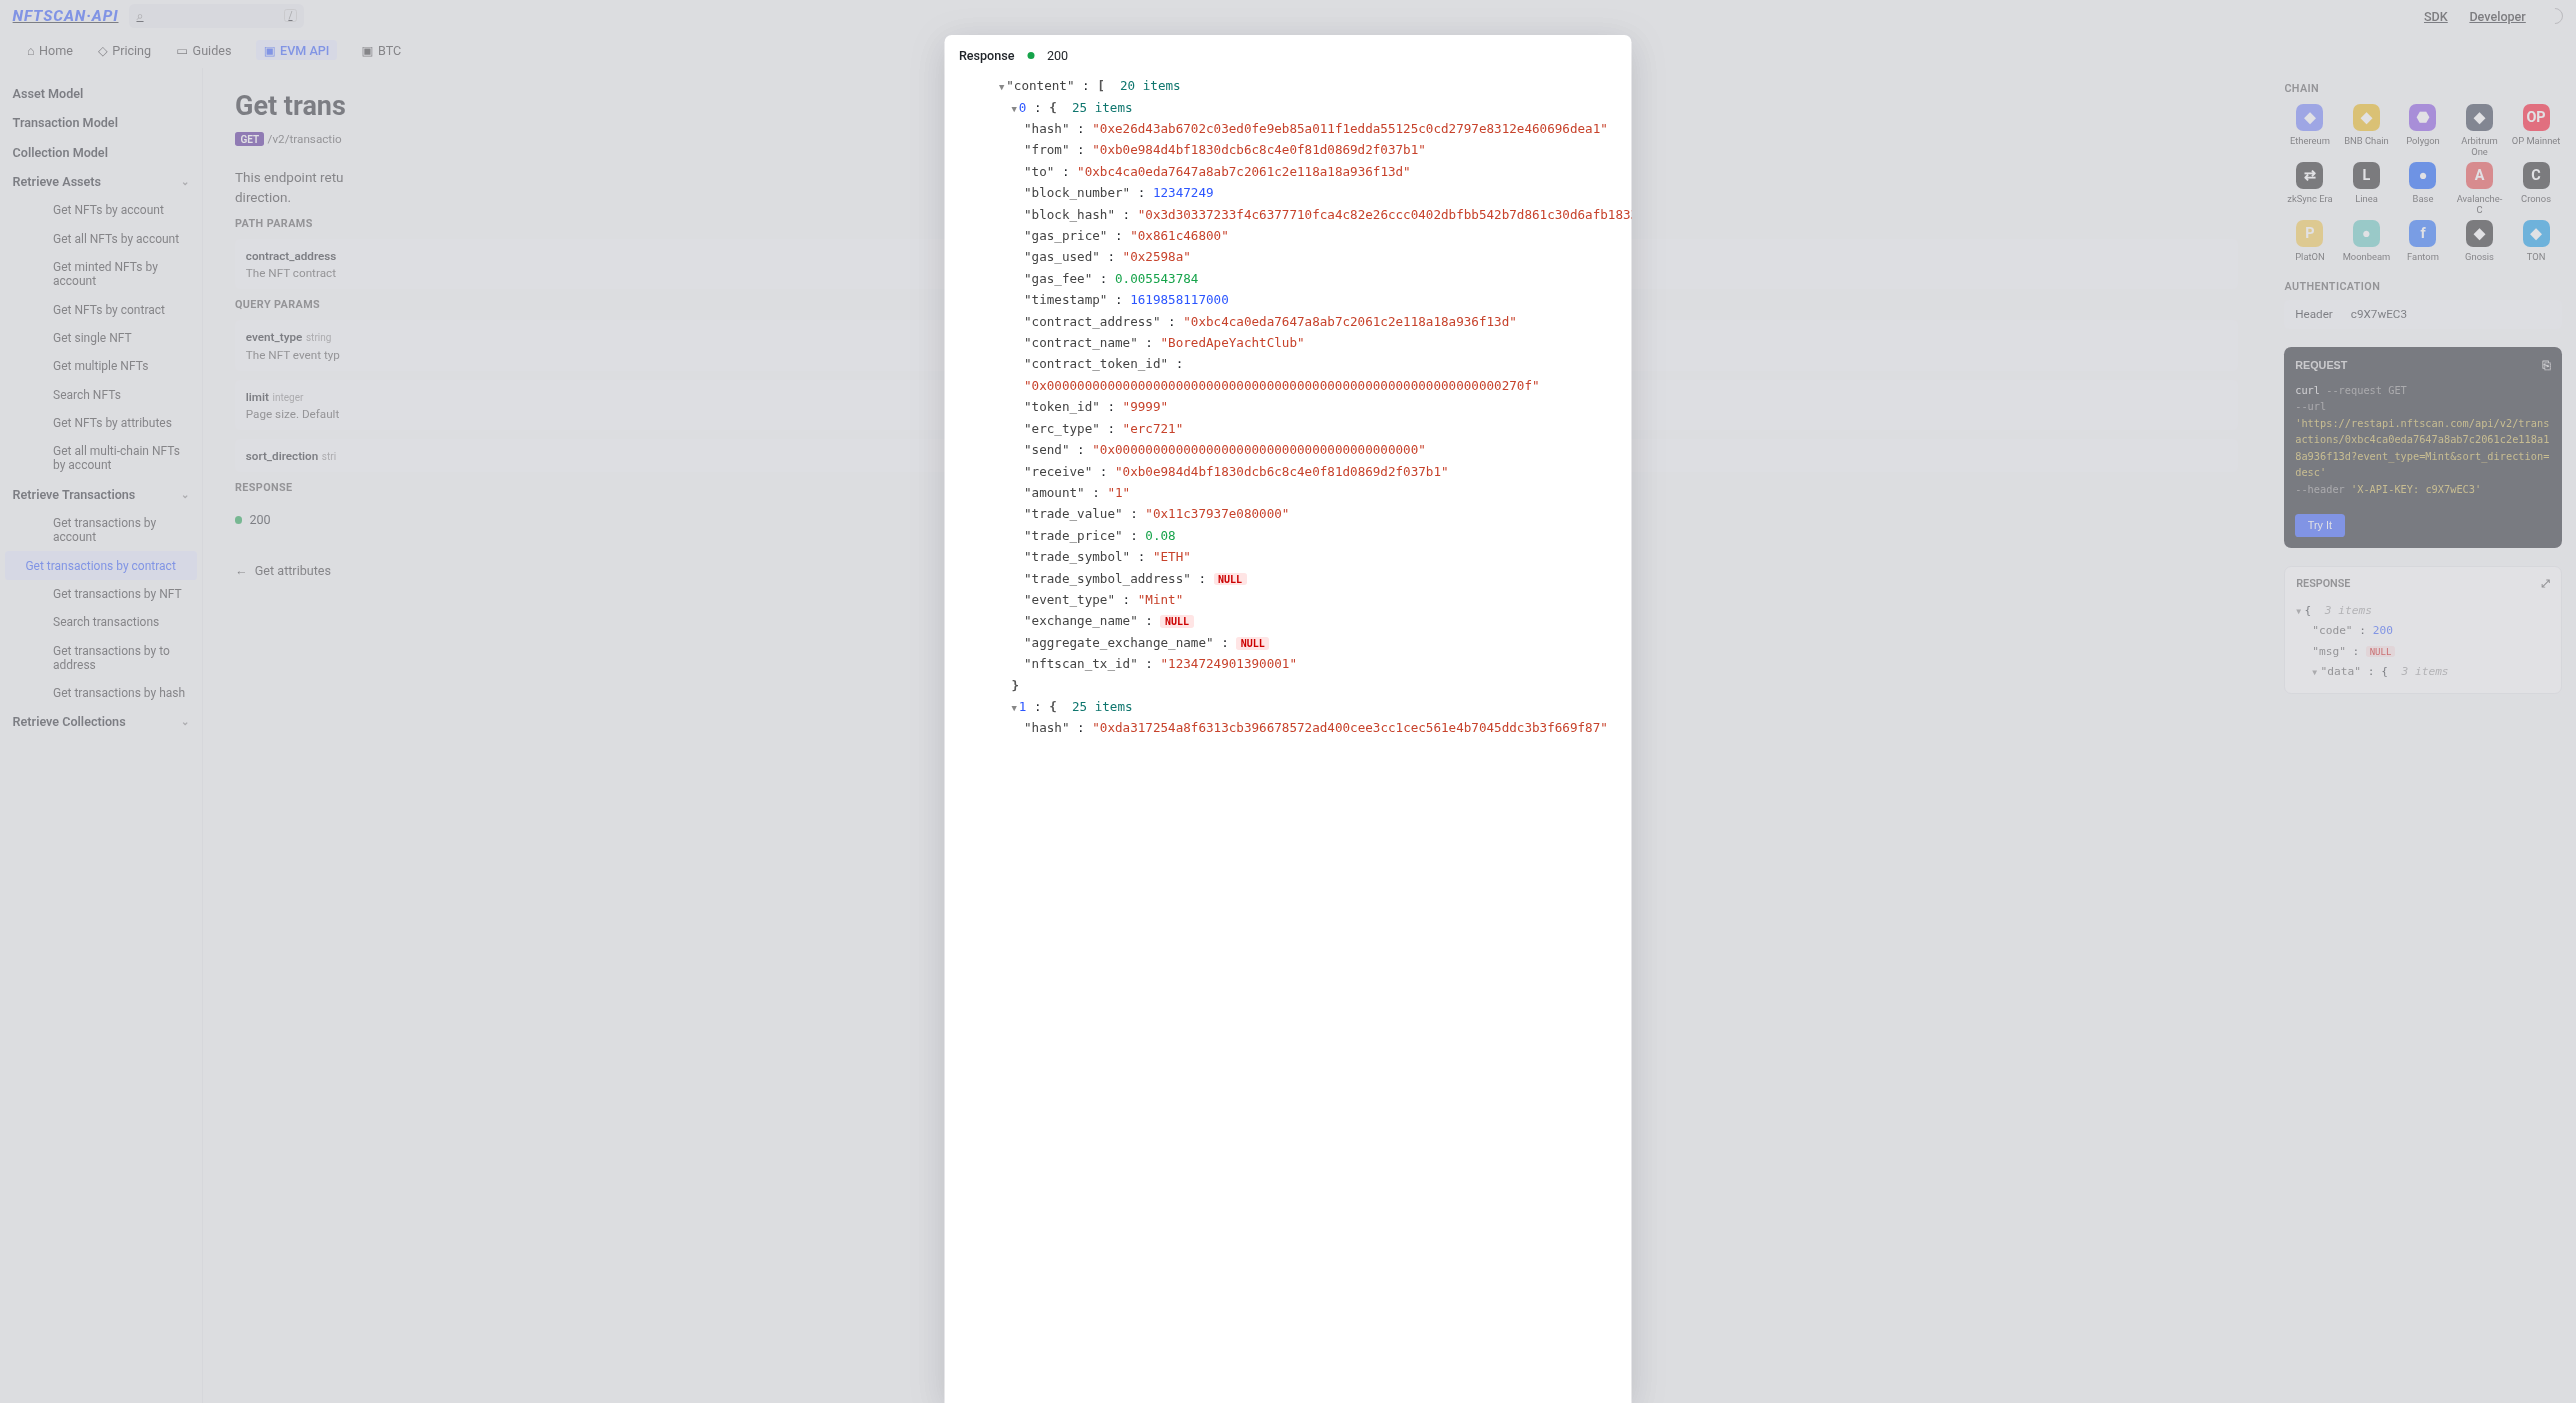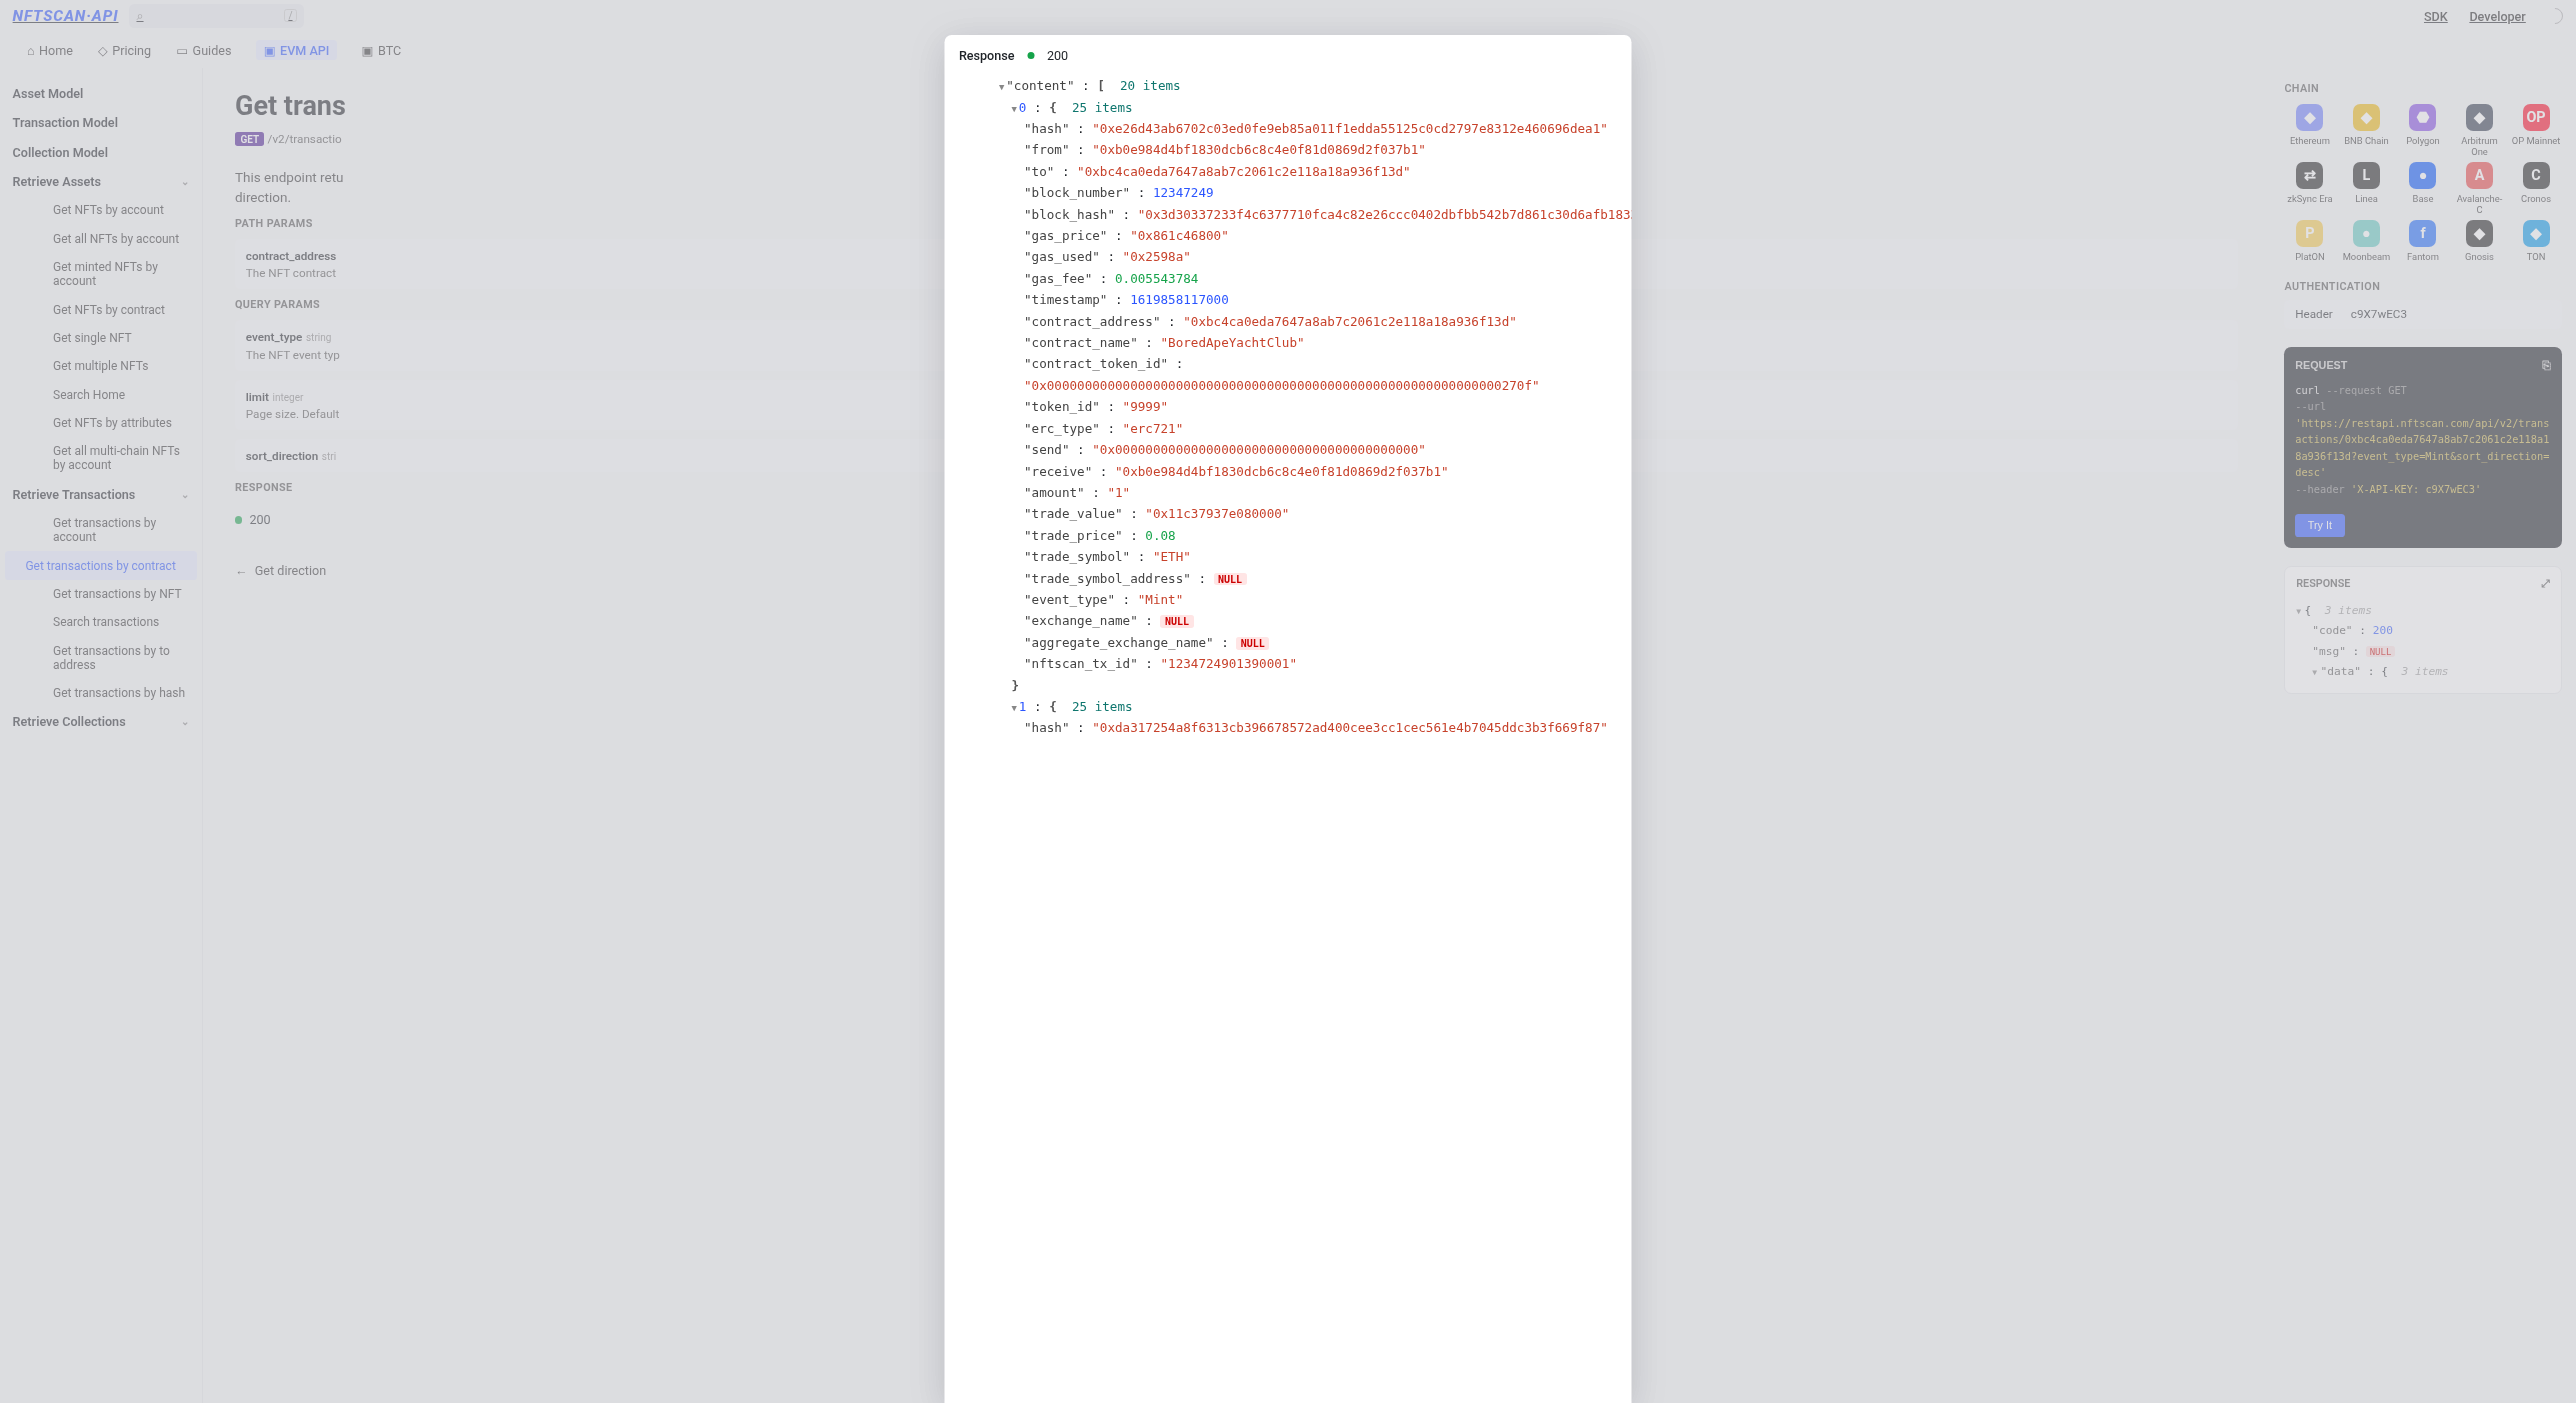--- a/index.html
+++ b/index.html
@@ -121,21 +121,21 @@
         <span>Retrieve Assets</span>
         <span class="chev">⌄</span>
       </div>
     <div id="g1-items">
         <div class="sub">Get NFTs by account</div>
         <div class="sub">Get all NFTs by account</div>
         <div class="sub">Get minted NFTs by account</div>
         <div class="sub">Get NFTs by contract</div>
         <div class="sub">Get single NFT</div>
         <div class="sub">Get multiple NFTs</div>
-        <div class="sub">Search Home</div>
+        <div class="sub">Search NFTs</div>
         <div class="sub">Get NFTs by attributes</div>
         <div class="sub">Get all multi-chain NFTs by account</div>
       </div>
     <div class="hdr">
         <span>Retrieve Transactions</span>
         <span class="chev">⌄</span>
       </div>
     <div id="g2-items">
         <div class="sub">Get transactions by account</div>
         <div class="sub active">Get transactions by contract</div>
@@ -178,21 +178,21 @@
     </div>
 
     <div class="section-label">RESPONSE</div>
     <div class="resp200">
         <span class="dot"></span>
         <span>200</span>
       </div>
 
     <div class="footer-nav">
       <span>←</span>
-      <span>Get direction</span>
+      <span>Get attributes</span>
     </div>
   </div>
 
   <div class="rightpanel">
     <div class="rp-label">CHAIN</div>
     <div class="chains" id="chains">
         <div class="chain"><div class="ico" style="background:#6b7cff">◆</div>Ethereum</div>
         <div class="chain"><div class="ico" style="background:#f0b90b">◆</div>BNB Chain</div>
         <div class="chain"><div class="ico" style="background:#8247e5">⬣</div>Polygon</div>
         <div class="chain"><div class="ico" style="background:#2d374b">◆</div>Arbitrum One</div>

